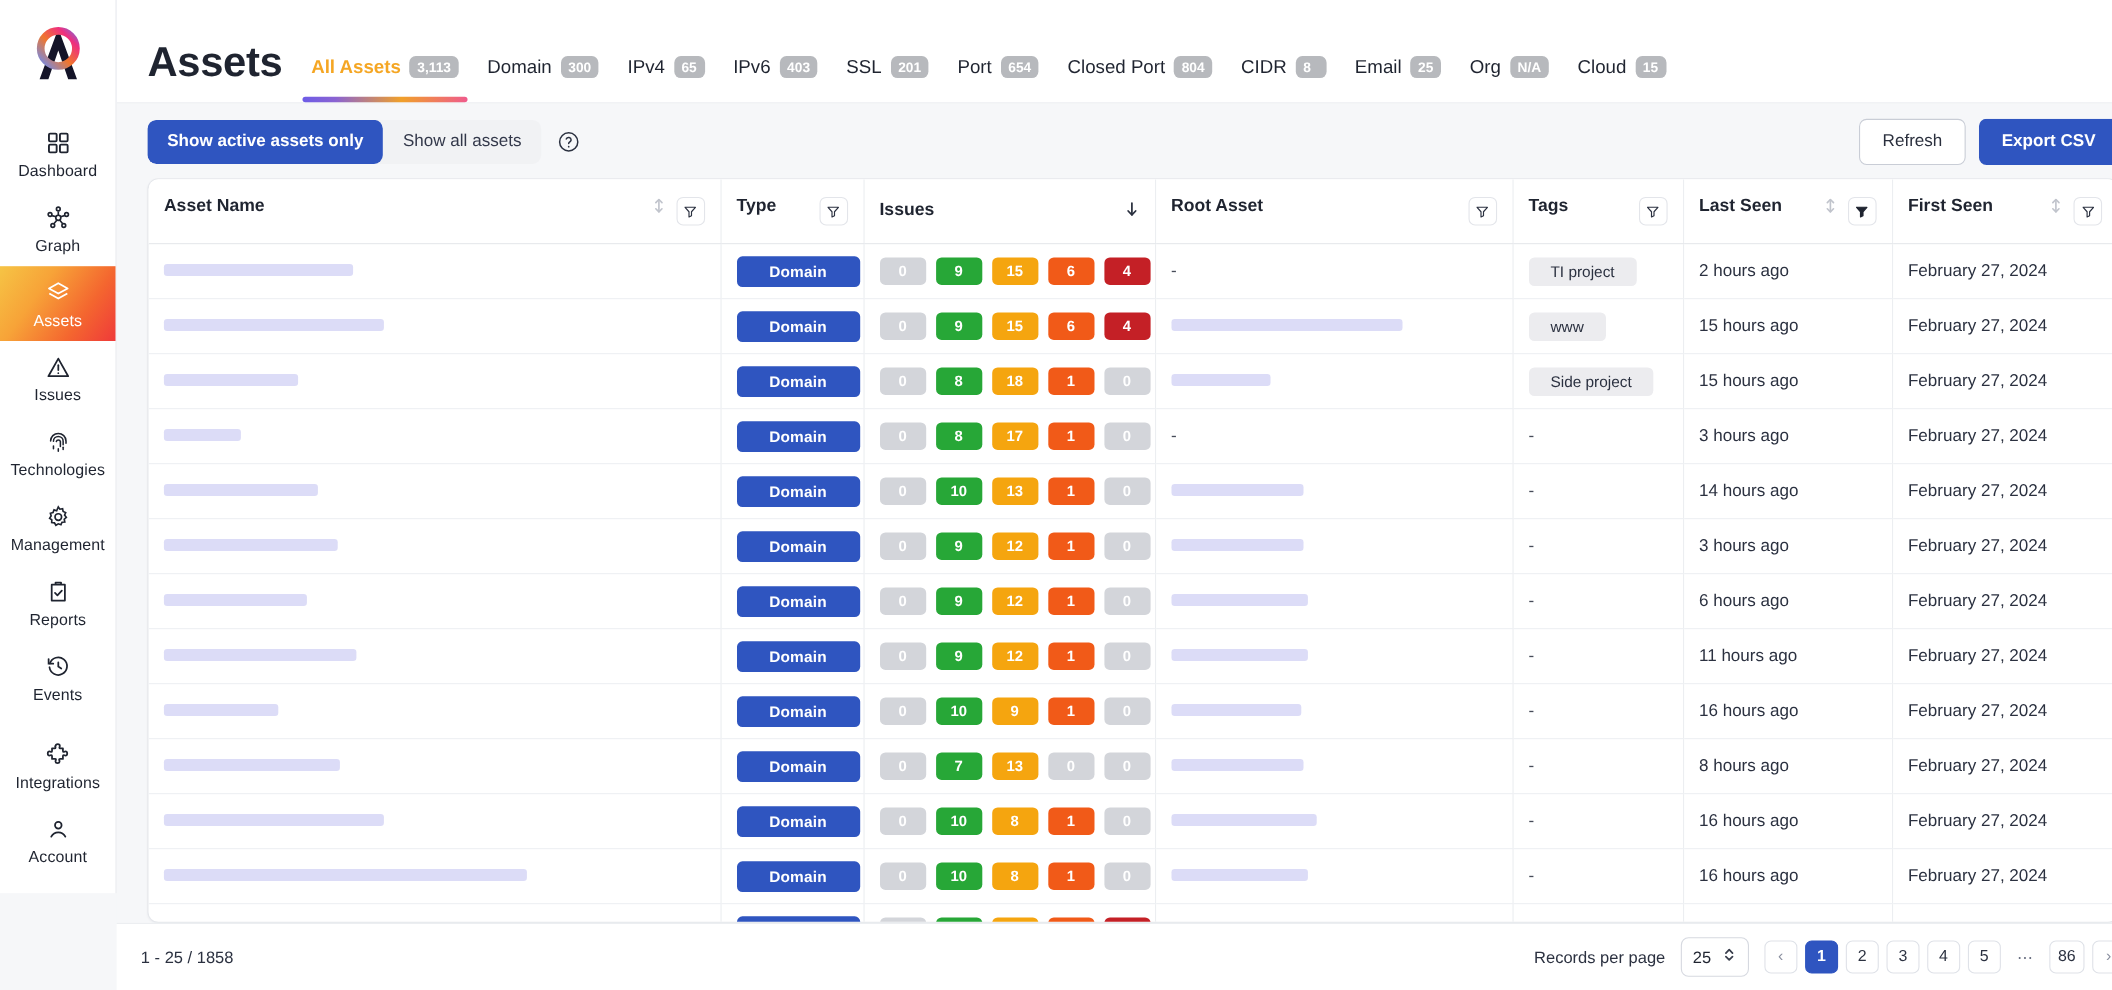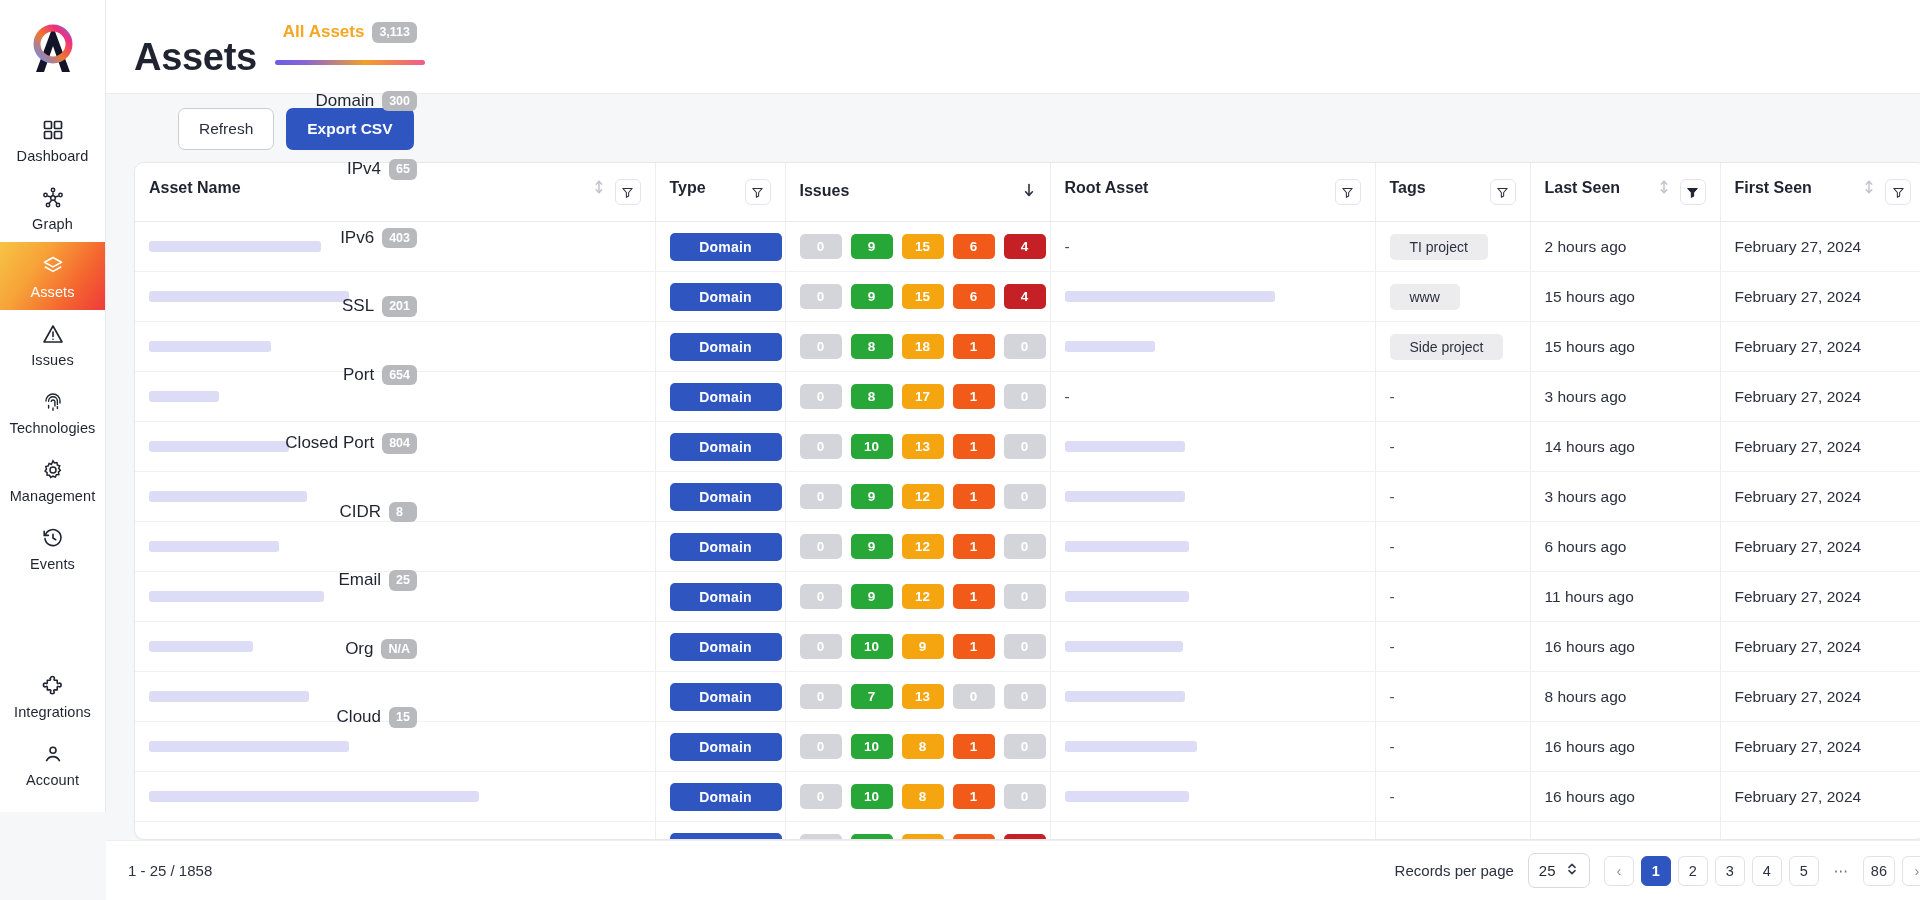--- a/index.html
+++ b/index.html
@@ -40,21 +40,21 @@
   .main { flex: 1; height: 900px; display: flex; flex-direction: column; background: #f6f7f9; position: relative; }
 
   .topbar {
     background: #ffffff;
     padding: 22px 28px 0 28px;
     display: flex; align-items: flex-end; gap: 26px;
     height: 94px; min-height: 94px;
     border-bottom: 1px solid #ebedf1;
   }
   .page-title { font-size: 38px; font-weight: 700; letter-spacing: -.3px; padding-bottom: 14px; }
-  .tabs { display: flex; align-items: flex-end; gap: 26px; padding-bottom: 0; height: 100%; flex-direction: column; }
+  .tabs { display: flex; align-items: flex-end; gap: 26px; padding-bottom: 0; height: 100%; }
   .tab {
     display: flex; align-items: center; gap: 8px;
     font-size: 17px; color: #1f2430; cursor: pointer;
     padding-bottom: 22px; position: relative; white-space: nowrap;
   }
   .tab.active { color: #f5a623; font-weight: 600; }
   .tab.active::after {
     content: ""; position: absolute; left: -8px; right: -8px; bottom: 0; height: 5px;
     border-radius: 3px;
     background: linear-gradient(90deg,#6d5ce7 0%,#8a63d2 20%,#f0a02a 60%,#ef5b8c 100%);
@@ -251,20 +251,30 @@
       <div class="nav-item">
         <span>
           <svg width="24" height="24" viewBox="0 0 24 24" fill="none" stroke="currentColor" stroke-width="1.5">
             <circle cx="12" cy="12" r="3"></circle>
             <path d="M12 2.8l1.4 2.1 2.5-.4.5 2.5 2.3 1-1 2.3 1.6 2-1.9 1.7.5 2.5-2.5.3-1 2.3-2.4-.9-2.2 1.3-1.3-2.2-2.5-.2.1-2.5-2-1.5 1.4-2.1-.7-2.4 2.4-.7.9-2.4 2.4.8Z"></path>
           </svg>
         </span>
         <span class="lbl">Management</span>
       </div>
 
+      <div class="nav-item">
+        <span>
+          <svg width="24" height="24" viewBox="0 0 24 24" fill="none" stroke="currentColor" stroke-width="1.6" stroke-linejoin="round">
+            <path d="M6 5.5h12V20H6Z"></path>
+              <path d="M9.5 5.5V3.6h5v1.9"></path>
+              <path d="M9 13l2.2 2.2 4-4.2" stroke-linecap="round"></path>
+          </svg>
+        </span>
+        <span class="lbl">Reports</span>
+      </div>
 
       <div class="nav-item">
         <span>
           <svg width="24" height="24" viewBox="0 0 24 24" fill="none" stroke="currentColor" stroke-width="1.6" stroke-linecap="round">
             <path d="M4.3 9.2A8 8 0 1 1 4 12.6"></path>
               <path d="M3.2 5.2v4.2h4.2"></path>
               <path d="M12 8.2V12l2.7 1.7"></path>
           </svg>
         </span>
         <span class="lbl">Events</span>
@@ -340,20 +350,33 @@
             <span class="cnt">N/A</span>
           </div>
           <div class="tab">
             <span>Cloud</span>
             <span class="cnt">15</span>
           </div>
         </div>
     </div>
 
     <div class="actionbar">
+      <div class="seg-wrap">
+        <div class="segment">
+          <button class="seg-btn on">Show active assets only</button>
+          <button class="seg-btn">Show all assets</button>
+        </div>
+        <span class="help-icon">
+          <svg width="22" height="22" viewBox="0 0 24 24" fill="none" stroke="#2b3140" stroke-width="1.5">
+            <circle cx="12" cy="12" r="9"></circle>
+            <path d="M9.6 9.2a2.5 2.5 0 0 1 4.8.9c0 1.7-2.4 1.9-2.4 3.4" stroke-linecap="round"></path>
+            <circle cx="12" cy="16.7" r=".85" fill="#2b3140" stroke="none"></circle>
+          </svg>
+        </span>
+      </div>
       <div class="right-actions">
         <button class="btn btn-outline">Refresh</button>
         <button class="btn btn-primary">Export CSV</button>
       </div>
     </div>
 
     <div class="table-card">
       <table class="tbl">
         <colgroup>
           <col style="width:520px">

